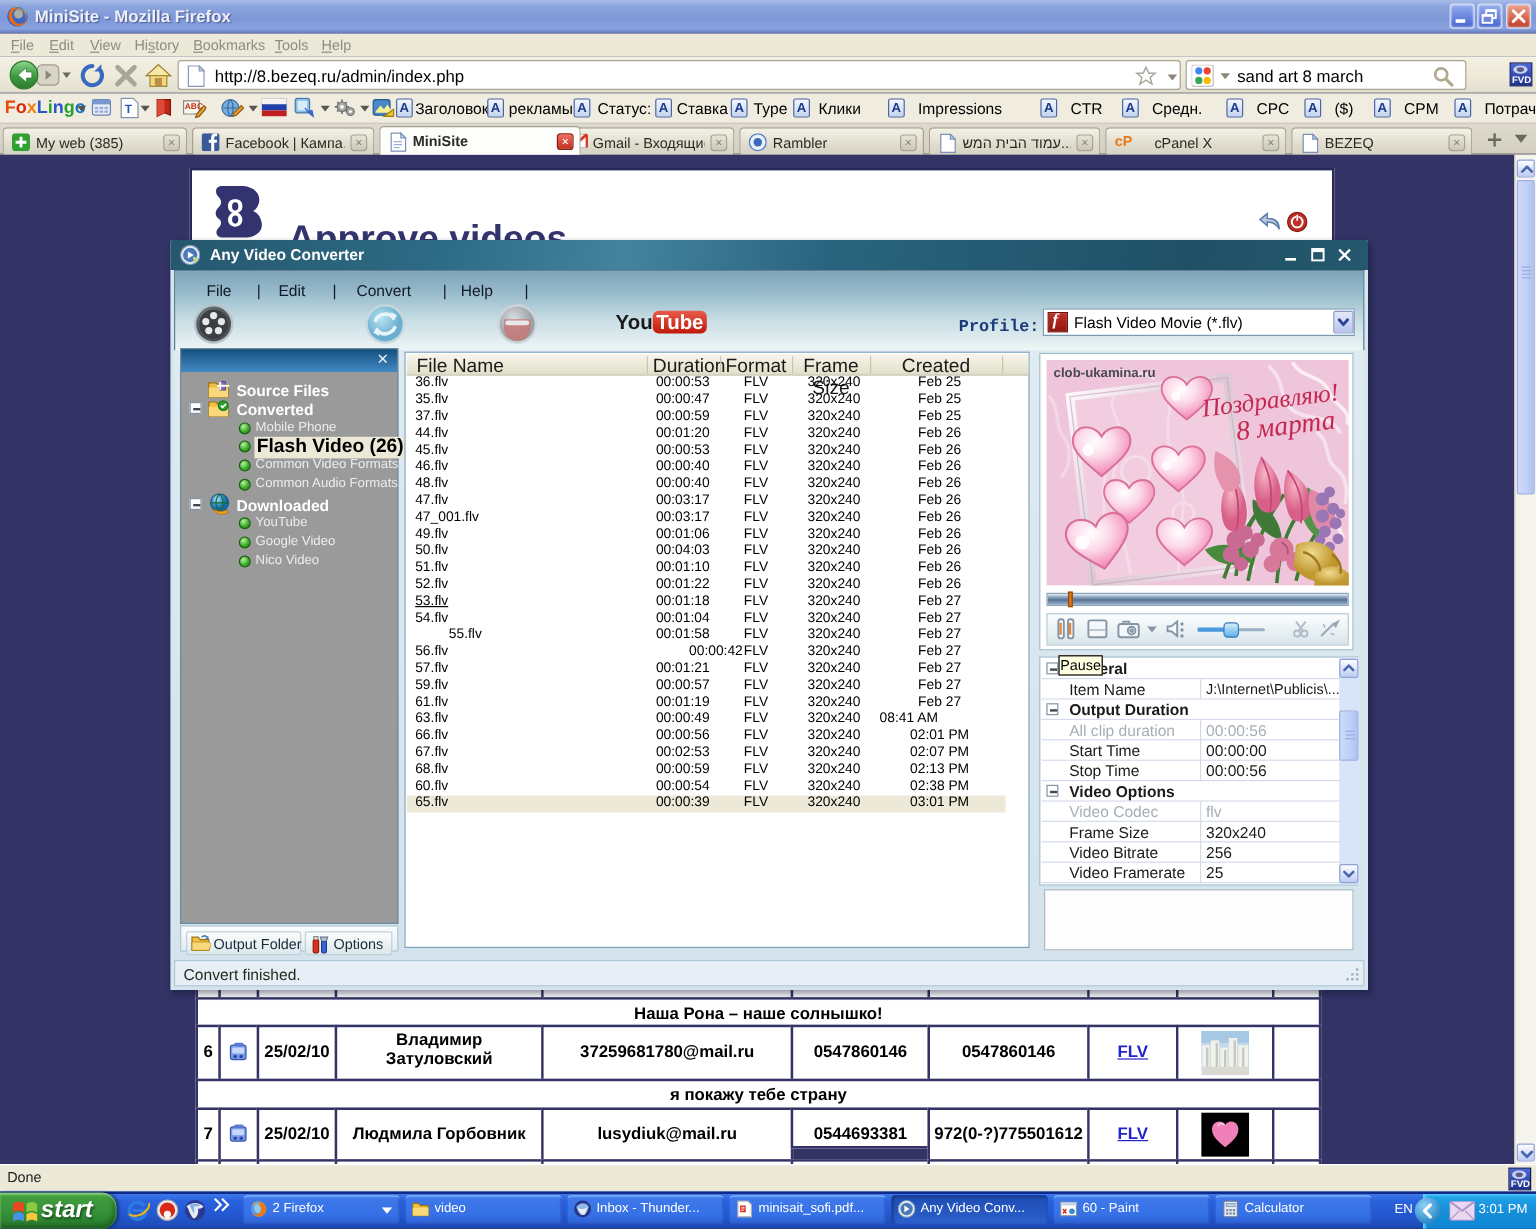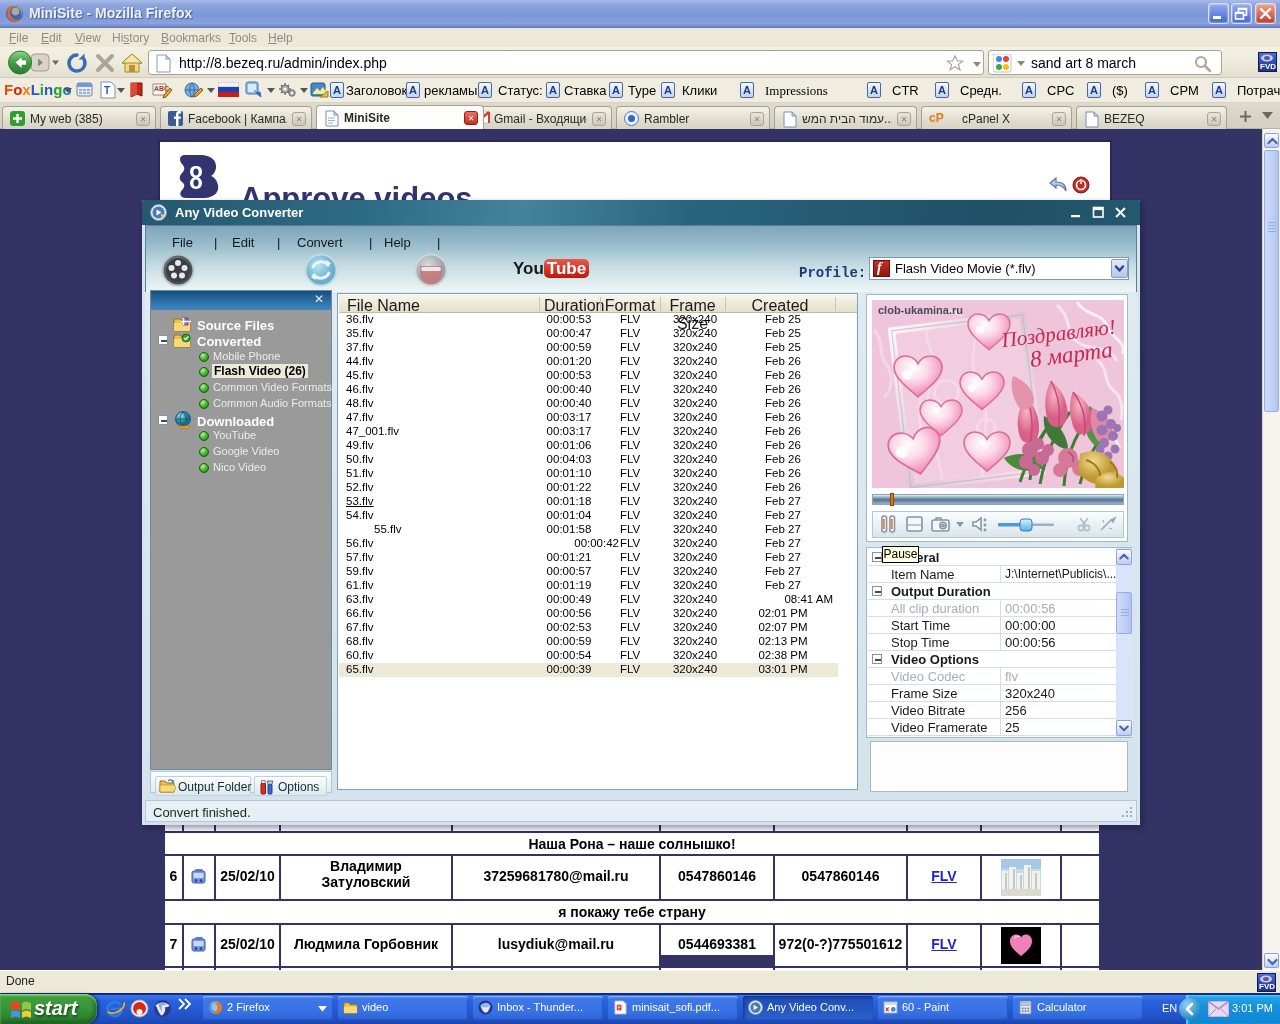--- a/index.html
+++ b/index.html
@@ -285,21 +285,21 @@
     <span class="albl abs" style="left:424px;">рекламы</span>
   <span class="aicn abs" style="left:478px;">A</span>
     <span class="albl abs" style="left:498px;">Статус:</span>
   <span class="aicn abs" style="left:546px;">A</span>
     <span class="albl abs" style="left:564px;">Ставка</span>
   <span class="aicn abs" style="left:609px;">A</span>
     <span class="albl abs" style="left:628px;">Type</span>
   <span class="aicn abs" style="left:661px;">A</span>
     <span class="albl abs" style="left:682px;">Клики</span>
   <span class="aicn abs" style="left:740px;">A</span>
-    <span class="albl abs" style="left:765px;font-family:Liberation Serif, serif;">Impressions</span>
+    <span class="albl abs" style="left:765px;">Impressions</span>
   <span class="aicn abs" style="left:867px;">A</span>
     <span class="albl abs" style="left:892px;">CTR</span>
   <span class="aicn abs" style="left:935px;">A</span>
     <span class="albl abs" style="left:960px;">Средн.</span>
   <span class="aicn abs" style="left:1022px;">A</span>
     <span class="albl abs" style="left:1047px;">CPC</span>
   <span class="aicn abs" style="left:1087px;">A</span>
     <span class="albl abs" style="left:1112px;">($)</span>
   <span class="aicn abs" style="left:1145px;">A</span>
     <span class="albl abs" style="left:1170px;">CPM</span>
@@ -619,21 +619,21 @@
     <svg class="abs" style="left:22px;top:42px;" width="19" height="16" viewBox="0 0 19 16">
         <path d="M1 2h6l2 2h8v10H1z" fill="#f0c040" stroke="#9a7410"></path>
         <path d="M1 6h16v8H1z" fill="#f8d878"></path>
         <circle cx="13" cy="5" r="4" fill="#30a030" stroke="#187818"></circle>
         <path d="M11 5l1.5 1.5L15.5 3.5" stroke="#fff" stroke-width="1.4" fill="none"></path>
       </svg>
     <span class="treetop" style="left:46px;top:43px;">Converted</span>
     <span class="orb" style="left:48px;top:61px;"></span>
       <span class="treeitem" style="left:62px;top:59px;">Mobile Phone</span>
     <span class="orb" style="left:48px;top:76px;"></span>
-      <span class="treeitem" style="left:61px;top:73px;background:#ece9d8;color:#000;font-weight:bold;padding:0 2px;font-size:12px;">Flash Video (26)</span>
+      <span class="treeitem" style="left:61px;top:73px;background:#ece9d8;color:#000;font-weight:bold;padding:0 2px;font-size:16px;">Flash Video (26)</span>
     <span class="orb" style="left:48px;top:92px;"></span>
       <span class="treeitem" style="left:62px;top:90px;">Common Video Formats</span>
     <span class="orb" style="left:48px;top:108px;"></span>
       <span class="treeitem" style="left:62px;top:106px;">Common Audio Formats</span>
     <div class="abs gminus" style="left:7px;top:124px;"></div>
     <svg class="abs" style="left:22px;top:120px;" width="20" height="18" viewBox="0 0 20 18">
         <circle cx="10" cy="8" r="7.5" fill="url(#globeg)" stroke="#1a5a8a"></circle>
         <path d="M3 8h14M10 1c4 3.5 4 10.5 0 14M10 1c-4 3.5-4 10.5 0 14" stroke="#1a6a2a" fill="none"></path>
         <path d="M4 13c3 2 7 3 12 1l1 2c-4 3-10 2-13-3z" fill="#f0a020" stroke="#a06810" stroke-width=".6"></path>
         <defs>
@@ -825,21 +825,21 @@
           <b style="left:180px;width:100px;text-align:center;">00:01:19</b>
           <b style="left:241px;width:100px;text-align:center;">FLV</b>
           <b style="left:306px;width:100px;text-align:center;">320x240</b>
           <b style="left:394px;width:100px;text-align:center;">Feb 27</b>
         </div>
 <div class="frow" style="top:280px;">
           <b style="left:7px;">63.flv</b>
           <b style="left:180px;width:100px;text-align:center;">00:00:49</b>
           <b style="left:241px;width:100px;text-align:center;">FLV</b>
           <b style="left:306px;width:100px;text-align:center;">320x240</b>
-          <b style="left:394px;width:100px;text-align:right;">08:41 AM</b>
+          <b style="left:394px;width:100px;text-align:left;">08:41 AM</b>
         </div>
 <div class="frow" style="top:294px;">
           <b style="left:7px;">66.flv</b>
           <b style="left:180px;width:100px;text-align:center;">00:00:56</b>
           <b style="left:241px;width:100px;text-align:center;">FLV</b>
           <b style="left:306px;width:100px;text-align:center;">320x240</b>
           <b style="left:394px;width:100px;text-align:center;">02:01 PM</b>
         </div>
 <div class="frow" style="top:308px;">
           <b style="left:7px;">67.flv</b>

